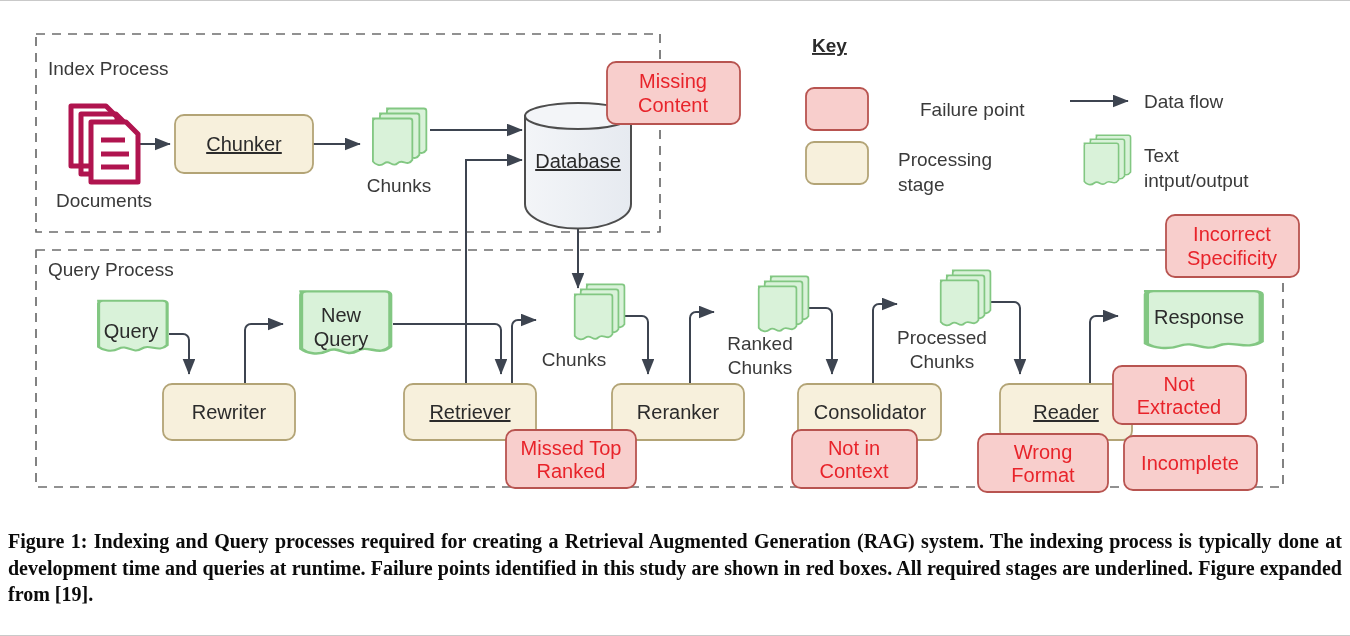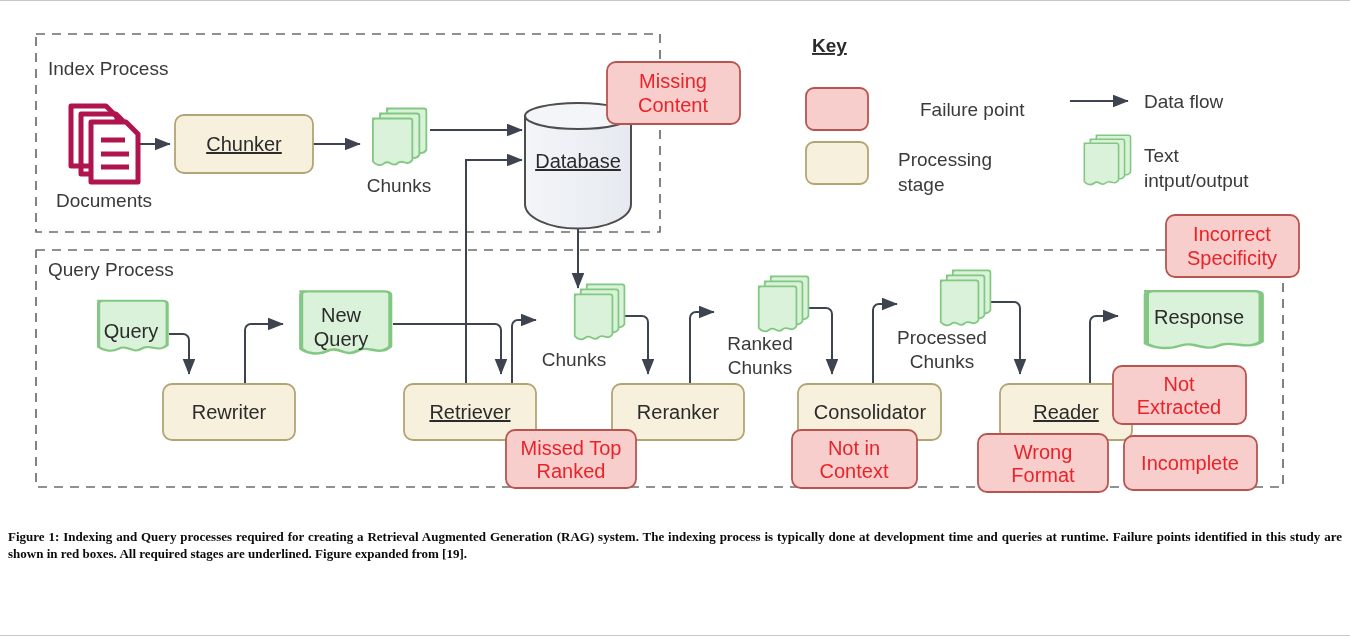--- a/index.html
+++ b/index.html
@@ -8,21 +8,21 @@
   svg#diagram{position:absolute;left:0;top:0;width:1350px;height:520px;}
   .lbl{font-family:"Liberation Sans",sans-serif;fill:#333333;}
   .node-lbl{font-size:20px;fill:#2b2b2b;}
   .node-lbl-u{font-size:20px;fill:#2b2b2b;text-decoration:underline;}
   .fail-lbl{font-size:20px;fill:#e8232a;}
   .cap-lbl{font-size:19px;fill:#3a3a3a;}
   .grp-lbl{font-size:19px;fill:#3a3a3a;}
   .key-lbl{font-size:19px;fill:#3a3a3a;}
   .key-title{font-size:19px;fill:#2b2b2b;font-weight:bold;text-decoration:underline;}
   .caption{position:absolute;left:8px;top:528px;width:1334px;
-    font-family:"Liberation Serif",serif;font-weight:bold;font-size:13px;line-height:1.33;color:#0b0b0b;
+    font-family:"Liberation Serif",serif;font-weight:bold;font-size:20px;line-height:1.33;color:#0b0b0b;
     text-align:justify;}
   .frame-line{position:absolute;left:0;right:0;height:1px;background:#c9c9c9;}
   .frame-top{top:0;}
   .frame-bottom{bottom:0;}
 </style>
 </head>
 <body>
 
 <div id="figure-root">
   <div class="frame-line frame-top"></div>

